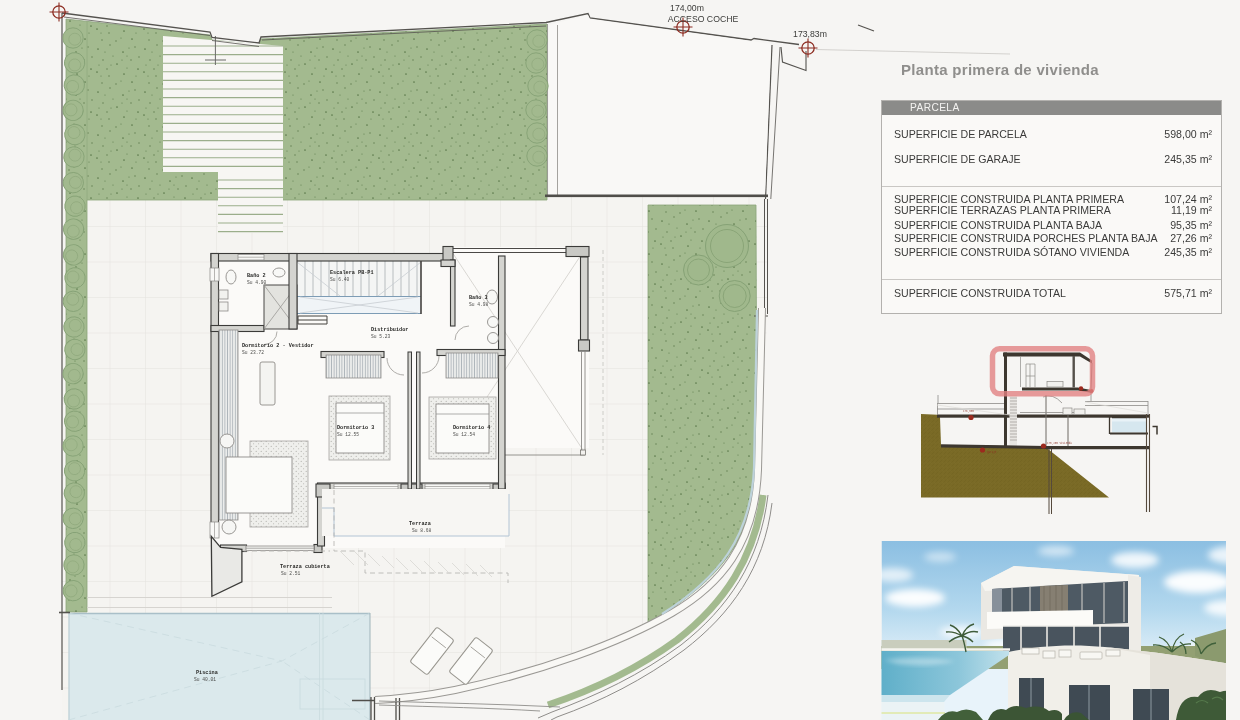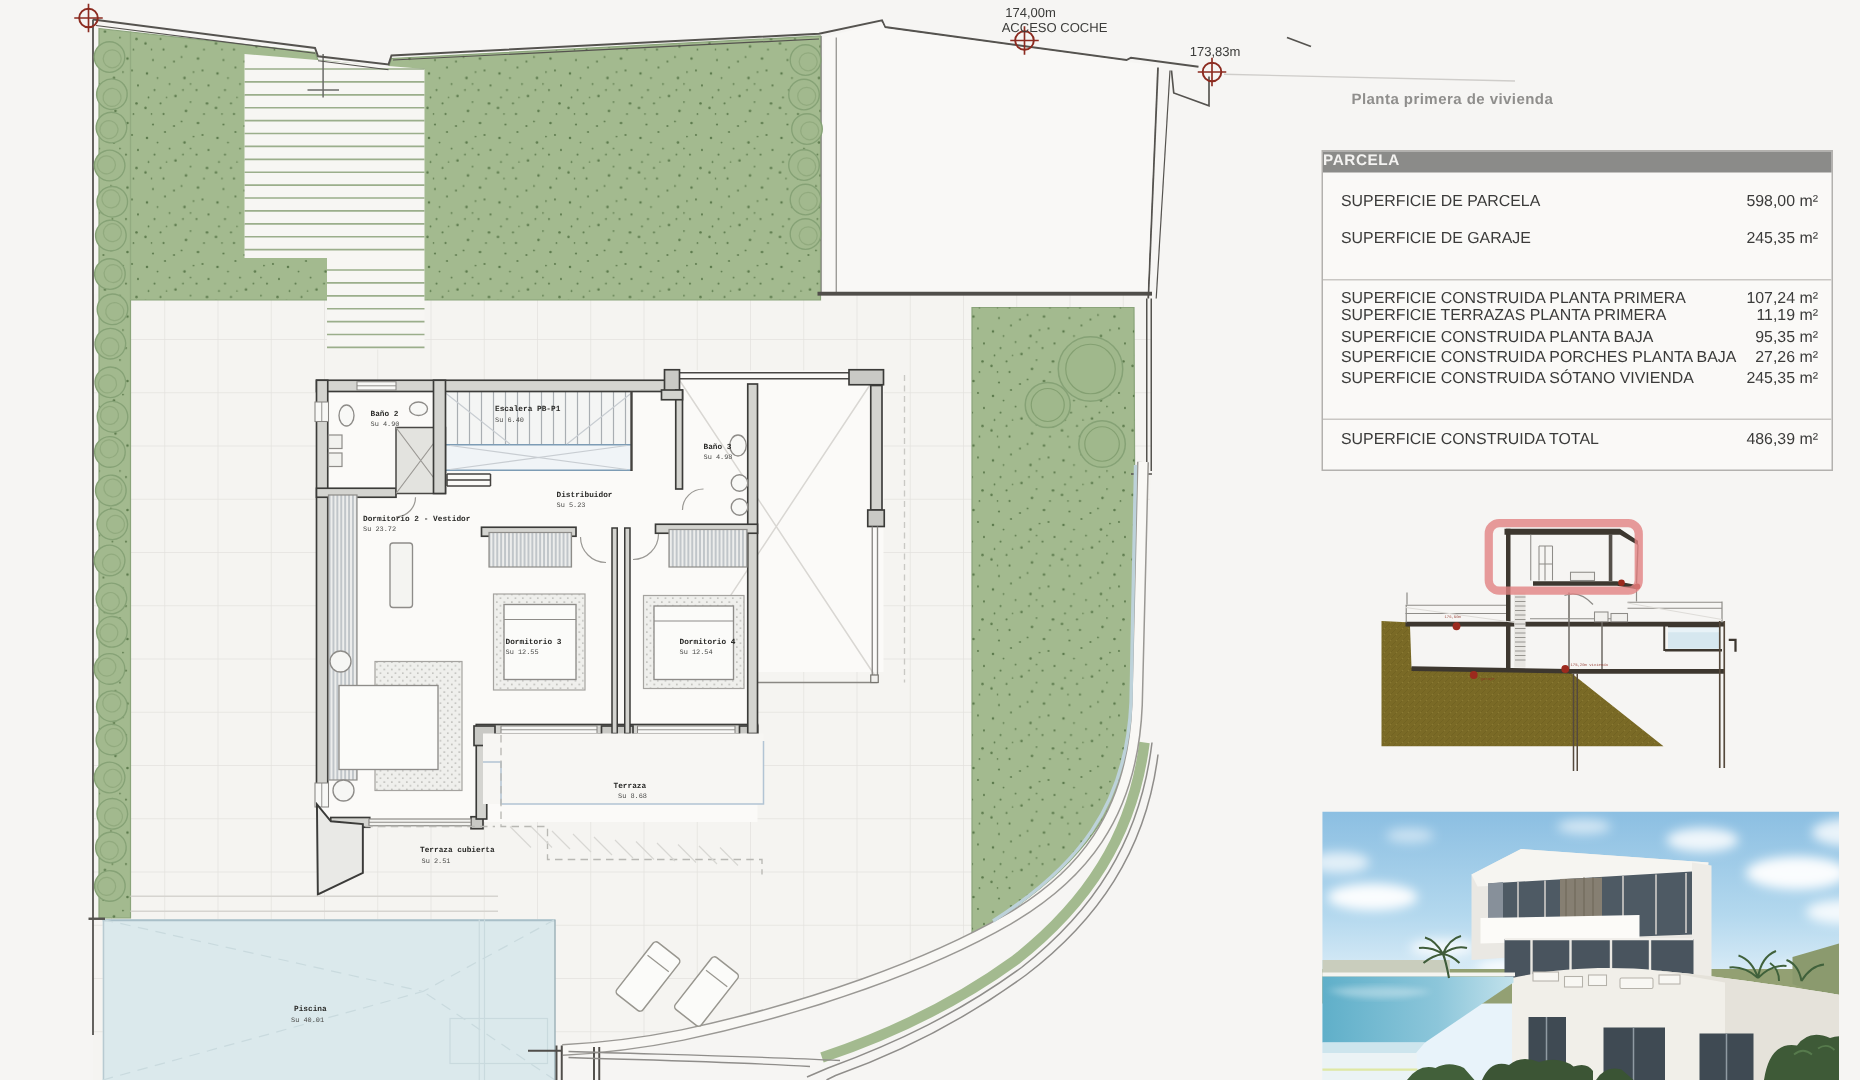--- a/index.html
+++ b/index.html
@@ -1,20 +1,20 @@
 <!DOCTYPE html>
 <html><head><meta charset="utf-8">
 <style>
 html,body{margin:0;padding:0;background:#f6f5f3;}
 #page{position:relative;width:1240px;height:720px;overflow:hidden;background:#f6f5f3;font-family:"Liberation Sans",sans-serif;}
 #plan{position:absolute;left:0;top:0;}
 .lbl{font-family:"Liberation Mono",monospace;fill:#2b2b29;}
-#tit{position:absolute;left:901px;top:61px;font-size:10px;font-weight:bold;color:#8f8e8c;letter-spacing:.3px;}
+#tit{position:absolute;left:901px;top:61px;font-size:15px;font-weight:bold;color:#8f8e8c;letter-spacing:.3px;}
 #tbl{position:absolute;left:881px;top:100px;width:341px;height:214px;border:1px solid #b3b1ae;background:#faf9f7;box-sizing:border-box;}
-#tbl .hd{height:14px;background:#8b8b89;color:#f4f3f1;font-size:10.2px;font-weight:bold;line-height:14px;padding-left:0;letter-spacing:.4px;}
+#tbl .hd{height:14px;background:#8b8b89;color:#f4f3f1;font-size:10.2px;font-weight:normal;line-height:14px;padding-left:28px;letter-spacing:.4px;}
 #tbl .row{position:absolute;left:12px;right:9px;height:12px;font-size:10.6px;color:#3b3b3a;display:flex;justify-content:space-between;white-space:nowrap;}
 #tbl .dv{position:absolute;left:0;right:0;height:1px;background:#c9c7c4;}
 </style></head>
 <body>
 <div id="page">
 <svg id="plan" width="1240" height="720" viewBox="0 0 1240 720">
 <defs>
 <pattern id="grid" width="35.5" height="35.5" patternUnits="userSpaceOnUse" x="3" y="13">
  <path d="M35.5 0H0V35.5" fill="none" stroke="#e4e2de" stroke-width="1"></path>
 </pattern>
@@ -665,20 +665,20 @@
       </div>
 
  <div class="row" style="top:144.7px">
         <span>SUPERFICIE CONSTRUIDA SÓTANO VIVIENDA</span>
         <span>245,35 m²</span>
       </div>
 
 
  <div class="row" style="top:185.9px">
         <span>SUPERFICIE CONSTRUIDA TOTAL</span>
-        <span>486,39 m²</span>
+        <span>575,71 m²</span>
       </div>
 
  <div class="dv" style="top:85.2px"></div>
 
  <div class="dv" style="top:177.6px"></div>
 </div>
 </div>
 
 </body></html>

